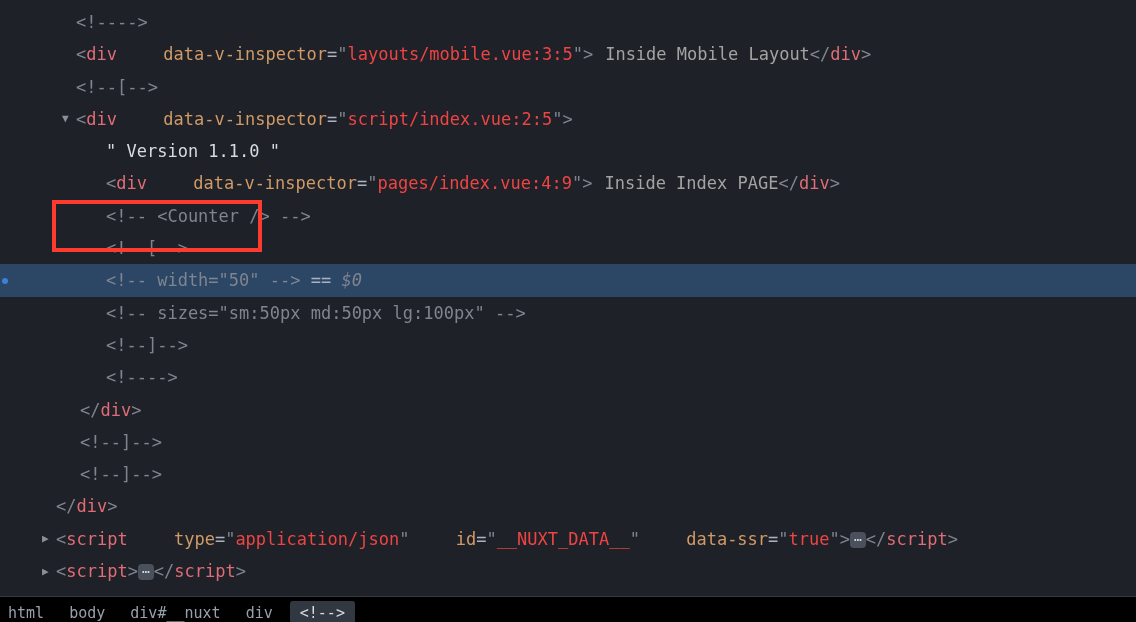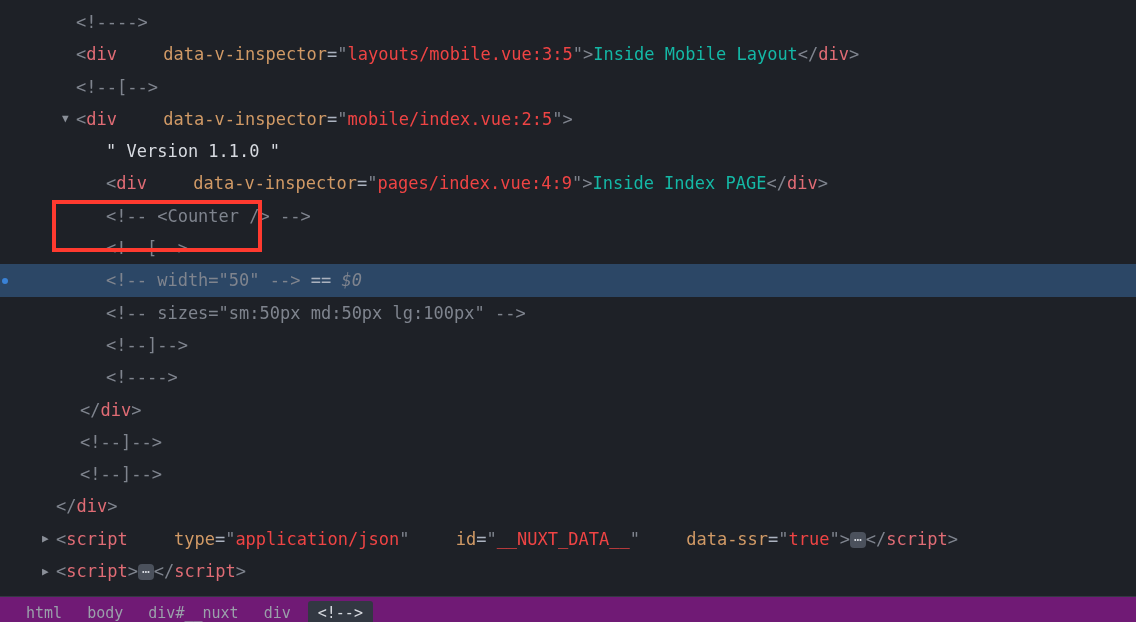--- a/index.html
+++ b/index.html
@@ -22,21 +22,21 @@
     color: #8a8f98;
     font-size: 11px;
     vertical-align: middle;
     margin-right: 2px;
     cursor: pointer;
   }
   .gray  { color: #7f848e; }
   .tag   { color: #e06c75; }
   .attr  { color: #d19a66; margin-left: 36px; }
   .str   { color: #ef4444; }
-  .txt   { color: #14b8a6; }
+  .txt   { color: #a3a3a3; margin-left: 12px; }
   .white { color: #d7dae0; }
   .ref   { color: #7f848e; font-style: italic; }
   .eq    { color: #abb2bf; }
   .selected {
     background: #2c4766;
     display: block;
     width: 100%;
   }
   .seldot {
     position: absolute;
@@ -60,24 +60,24 @@
     padding: 0 4px;
     font-size: 13px;
     line-height: 16px;
     vertical-align: middle;
   }
   .crumbs {
     position: absolute;
     bottom: 0; left: 0;
     width: 100%;
     height: 26px;
-    background: #701a75;
+    background: #000000;
     color: #9aa0aa;
     font-size: 15px;
-    padding: 2px 6px 0 18px;
+    padding: 2px 6px 0 0;
     border-top: 1px solid #333842;
   }
   .crumbs span { padding: 0 8px; cursor: pointer; }
   .crumbs .sel {
     background: #323842;
     border-radius: 3px 3px 0 0;
     color: #d7dae0;
     padding: 3px 10px;
   }
 </style>
@@ -92,21 +92,21 @@
 
   <div class="line">
     <span class="indent" style="width:76px"></span><span class="gray">&lt;</span><span class="tag">div</span> <span class="attr">data-v-inspector</span><span class="eq">=</span><span class="gray">"</span><span class="str">layouts/mobile.vue:3:5</span><span class="gray">"</span><span class="gray">&gt;</span><span class="txt">Inside Mobile Layout</span><span class="gray">&lt;/</span><span class="tag">div</span><span class="gray">&gt;</span>
   </div>
 
   <div class="line">
     <span class="indent" style="width:76px"></span><span class="gray">&lt;!--[--&gt;</span>
   </div>
 
   <div class="line">
-    <span class="indent" style="width:62px"></span><span class="arrow">▼</span><span class="gray">&lt;</span><span class="tag">div</span> <span class="attr">data-v-inspector</span><span class="eq">=</span><span class="gray">"</span><span class="str">mobile/index.vue:2:5</span><span class="gray">"</span><span class="gray">&gt;</span>
+    <span class="indent" style="width:62px"></span><span class="arrow">▼</span><span class="gray">&lt;</span><span class="tag">div</span> <span class="attr">data-v-inspector</span><span class="eq">=</span><span class="gray">"</span><span class="str">script/index.vue:2:5</span><span class="gray">"</span><span class="gray">&gt;</span>
   </div>
 
   <div class="line">
     <span class="indent" style="width:106px"></span><span class="white">" Version 1.1.0 "</span>
   </div>
 
   <div class="line">
     <span class="indent" style="width:106px"></span><span class="gray">&lt;</span><span class="tag">div</span> <span class="attr">data-v-inspector</span><span class="eq">=</span><span class="gray">"</span><span class="str">pages/index.vue:4:9</span><span class="gray">"</span><span class="gray">&gt;</span><span class="txt">Inside Index PAGE</span><span class="gray">&lt;/</span><span class="tag">div</span><span class="gray">&gt;</span>
   </div>
 

